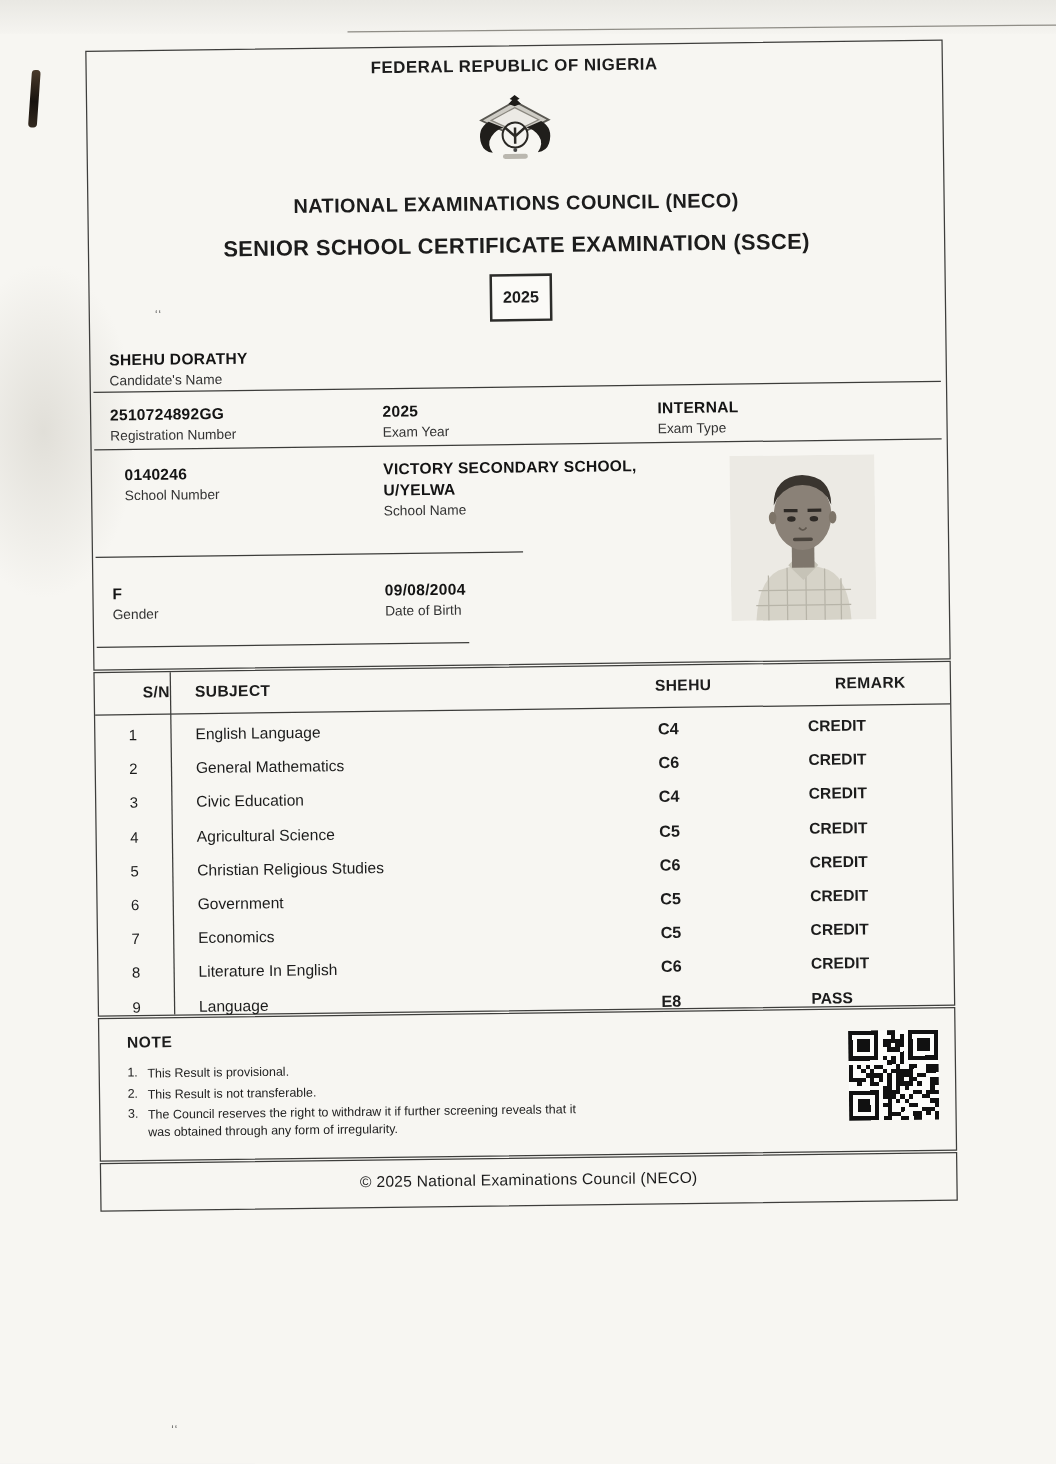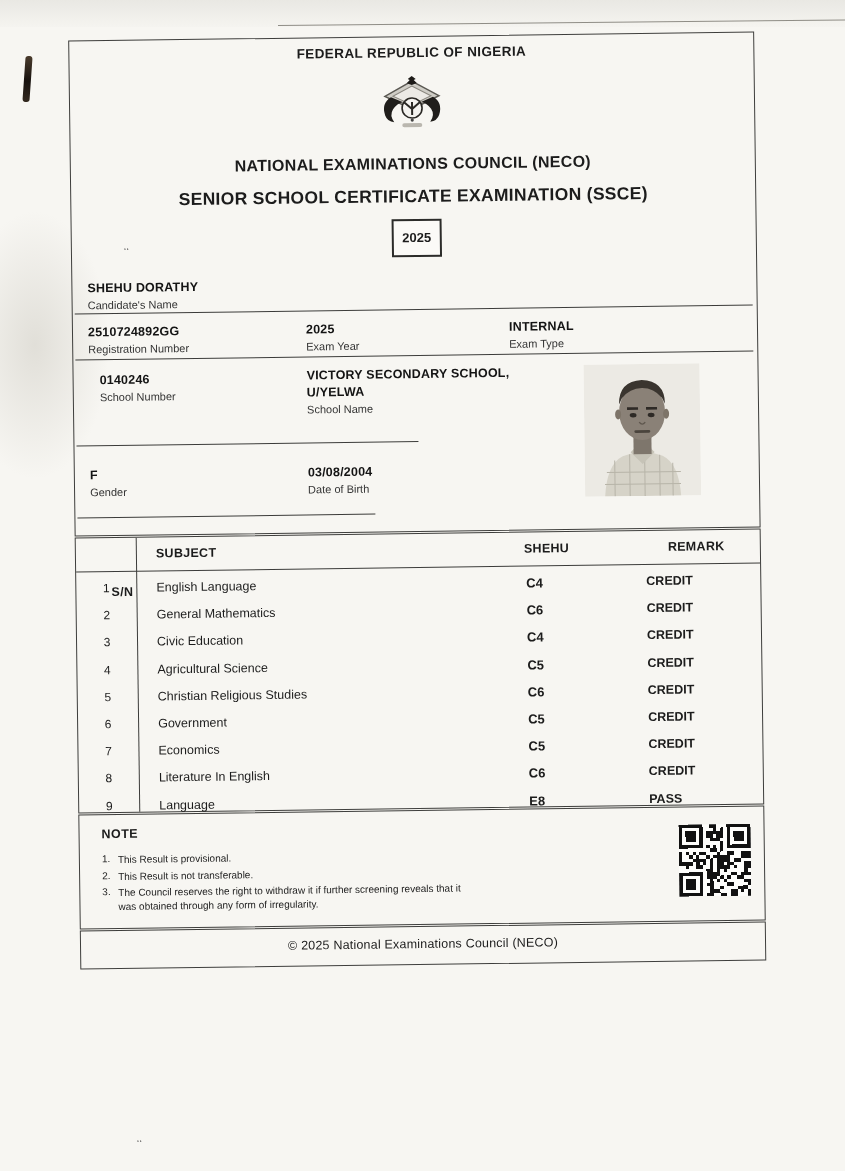--- a/index.html
+++ b/index.html
@@ -38,34 +38,34 @@
 
   .value{font-size:12.5px;font-weight:700;color:#141414;letter-spacing:.2px;line-height:14px;}
   .flabel{font-size:11px;color:#333;margin-top:4px;font-weight:400;}
   .field{position:absolute;}
   .rule{position:absolute;height:1.2px;background:#3c3c3a;}
 
   .f-name{left:15px;top:240px;}
   .rule-1{left:2px;top:272px;width:678px;}
   .f-reg{left:15px;top:284px;}
   .f-examyear{left:233px;top:284px;}
-  .f-examtype{left:436px;top:284px;}
+  .f-examtype{left:453px;top:284px;}
   .rule-2{left:2px;top:318px;width:678px;}
   .f-schoolnum{left:26px;top:332px;}
   .f-schoolname{left:233px;top:330px;}
   .rule-3{left:2px;top:404px;width:342px;}
   .f-gender{left:15px;top:427px;}
   .f-dob{left:233px;top:427px;}
   .rule-4{left:2px;top:476px;width:298px;}
   .photo{position:absolute;left:510px;top:330px;width:116px;height:132px;}
 
   
   .col-sep{position:absolute;left:60px;top:0;width:1.2px;height:100%;background:#3c3c3a;}
   .th{position:absolute;top:9px;font-size:12.5px;font-weight:700;letter-spacing:.3px;}
-  .th-sn{left:16px;width:60px;text-align:center;margin-top:38px;}
+  .th-sn{left:0;width:60px;text-align:right;}
   .th-subject{left:80px;}
   .th-grade{left:448px;}
   .th-remark{left:568px;margin-left:24px;}
   .header-rule{position:absolute;left:0;top:33px;width:100%;height:1.2px;background:#3c3c3a;}
   .trow{position:absolute;left:0;right:0;height:27px;line-height:27px;}
   .trow span{position:absolute;white-space:nowrap;}
   .c-sn{left:0;width:60px;text-align:center;font-size:12px;}
   .c-subject{left:80px;font-size:12.5px;}
   .c-grade{left:450px;font-size:13px;font-weight:700;}
   .c-remark{left:570px;font-size:12.5px;font-weight:700;}
@@ -146,21 +146,21 @@
         <div class="value" style="margin-top:3px;">U/YELWA</div>
         <div class="flabel">School Name</div>
       </div>
       <div class="rule rule-3"></div>
 
       <div class="field f-gender">
         <div class="value">F</div>
         <div class="flabel">Gender</div>
       </div>
       <div class="field f-dob">
-        <div class="value">03/08/2004</div>
+        <div class="value">09/08/2004</div>
         <div class="flabel">Date of Birth</div>
       </div>
       <div class="rule rule-4"></div>
 
       <div class="photo">
         <svg viewBox="0 0 116 132" width="116" height="132">
           <rect width="116" height="132" fill="#eceae4"></rect>
           <path d="M20 132 Q22 100 38 92 L58 86 78 92 Q94 100 96 132 Z" fill="#d6d3c8"></path>
           <g stroke="#b7b4a8" stroke-width="1">
             <path d="M30 96 V132"></path>

